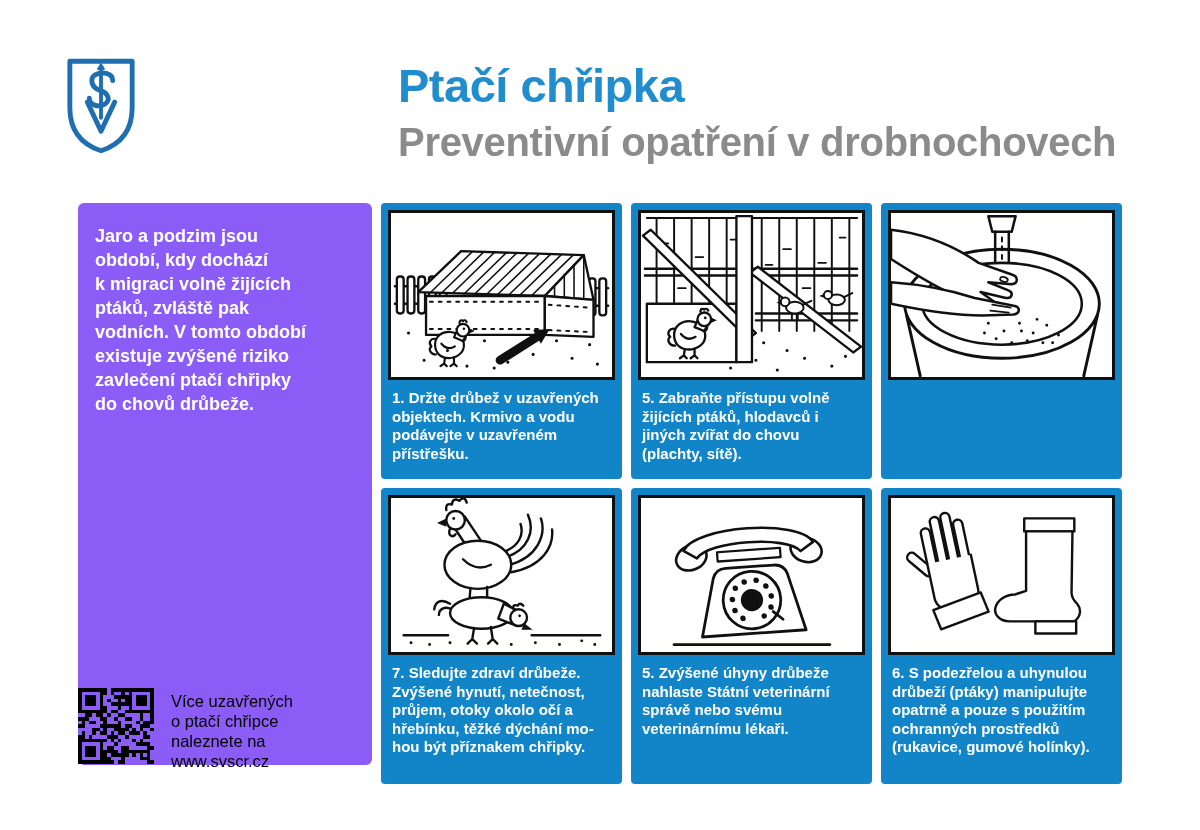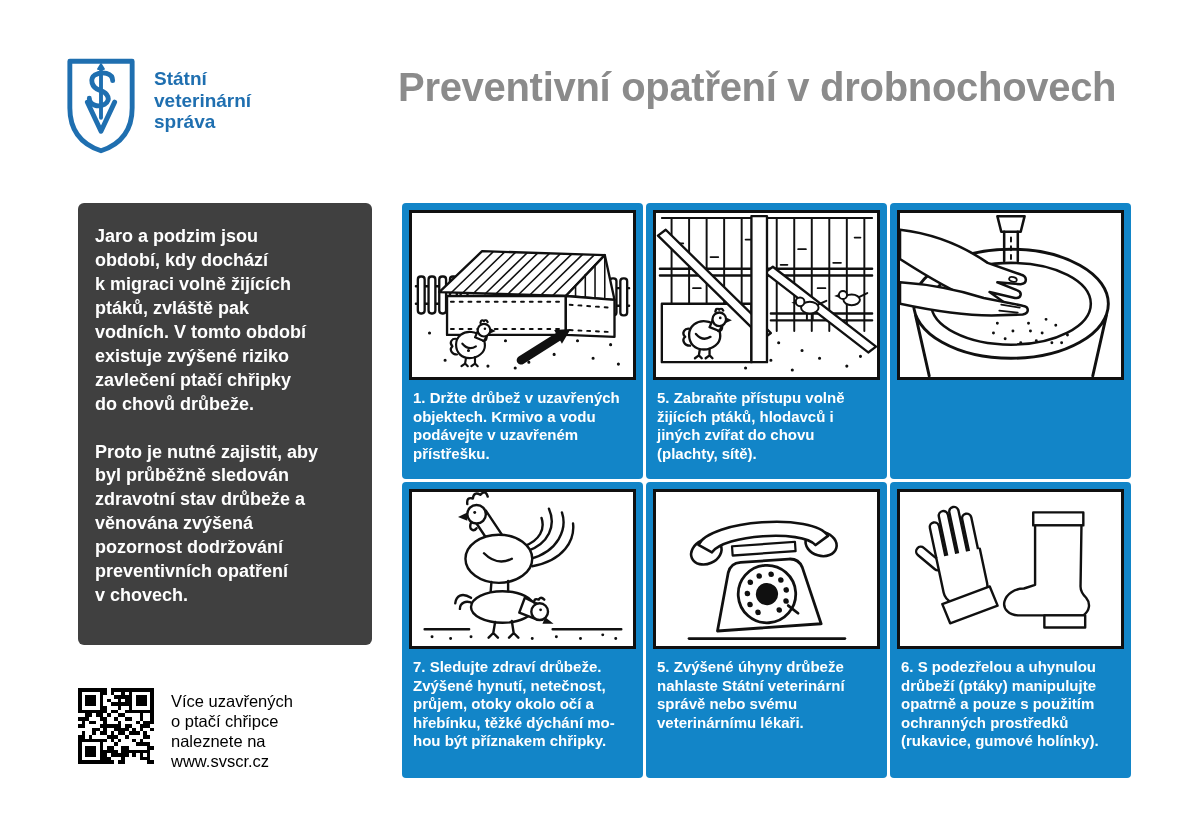--- a/index.html
+++ b/index.html
@@ -9,30 +9,30 @@
   }
   .logo{position:absolute;left:64px;top:56px;display:flex;gap:16px;align-items:flex-start;}
   .logo svg{width:74px;height:100px;display:block;}
   .org-name{color:#1F6FB0;font-weight:bold;font-size:19px;line-height:1.14;padding-top:12px;white-space:pre-line;}
 
   .titles{position:absolute;left:398px;top:58px;}
   .title{margin:0;font-size:47px;font-weight:bold;color:#1F8DCE;letter-spacing:-0.5px;}
   .subtitle{margin:7px 0 0 0;font-size:40px;font-weight:bold;color:#8B8B8B;letter-spacing:-0.3px;}
 
   .infobox{
-    position:absolute;left:78px;top:203px;width:294px;height:442px;background:#404040;
+    position:absolute;left:78px;top:203px;width:294px;height:562px;background:#8b5cf6;
     border-radius:6px;box-sizing:border-box;padding:22px 17px;color:#fff;
     font-weight:bold;font-size:18px;line-height:1.33;
   }
   .infobox p{margin:0;white-space:pre-line;}
   .infobox p + p{margin-top:24px;}
 
   .grid{
-    position:absolute;left:402px;top:203px;
-    display:grid;grid-template-columns:repeat(3,241px);grid-template-rows:276px 296px;gap:3px;
+    position:absolute;left:381px;top:203px;
+    display:grid;grid-template-columns:repeat(3,241px);grid-template-rows:276px 296px;gap:9px;
   }
   .card{background:#1285C8;border-radius:4px;box-sizing:border-box;padding:7px;display:flex;flex-direction:column;}
   .imgbox{background:#fff;border:3px solid #101010;box-sizing:border-box;height:170px;overflow:hidden;}
   .row2 .imgbox{height:160px;}
   .imgbox svg{width:100%;height:100%;display:block;}
   .caption{color:#fff;font-weight:bold;font-size:15px;line-height:1.24;padding:9px 5px 0 4px;white-space:pre-line;}
 
   .footer{position:absolute;left:78px;top:688px;display:flex;gap:17px;align-items:flex-start;}
   .footer svg{width:76px;height:76px;display:block;}
   .footer-text{font-size:16.5px;line-height:1.22;color:#000;white-space:pre-line;padding-top:3px;}
@@ -61,45 +61,36 @@
 <div class="logo">
   <svg viewBox="0 0 76 100">
     <g stroke="#1F6FB0" fill="none" stroke-linecap="round" stroke-linejoin="round">
       <path d="M6,4 H70 V52 C70,77 56,90 38,96 C20,90 6,77 6,52 Z" stroke-width="5"></path>
       <path d="M24,46 L38,76 L52,46" stroke-width="5"></path>
       <path d="M38,14 L38,62" stroke-width="4"></path>
       <path d="M35,12 L38,7 L41,12 Z" fill="#1F6FB0" stroke-width="2"></path>
       <path d="M50,24 C50,16 39,14 32,18 C26,22 28,31 37,34 C46,37 48,44 42,48 C35,52 26,49 26,42" stroke-width="5"></path>
     </g>
   </svg>
-  <div class="org-name">Státní
-veterinární
-správa</div>
 </div>
 
 <div class="titles">
+  <h1 class="title">Ptačí chřipka</h1>
   <h2 class="subtitle">Preventivní opatření v drobnochovech</h2>
 </div>
 
 <div class="infobox">
   <p>Jaro a podzim jsou
 období, kdy dochází
 k migraci volně žijících
 ptáků, zvláště pak
 vodních. V tomto období
 existuje zvýšené riziko
 zavlečení ptačí chřipky
 do chovů drůbeže.</p>
-  <p>Proto je nutné zajistit, aby
-byl průběžně sledován
-zdravotní stav drůbeže a
-věnována zvýšená
-pozornost dodržování
-preventivních opatření
-v chovech.</p>
 </div>
 
 <div class="grid">
 
   <div class="card">
     <div class="imgbox">
       <svg viewBox="0 0 227 166">
         <g stroke="#101010" stroke-width="2.4" fill="none" stroke-linecap="round" stroke-linejoin="round">
           <path d="M4,74 H62 M4,92 H62 M166,76 H223 M166,94 H223"></path>
           <g fill="#fff">

